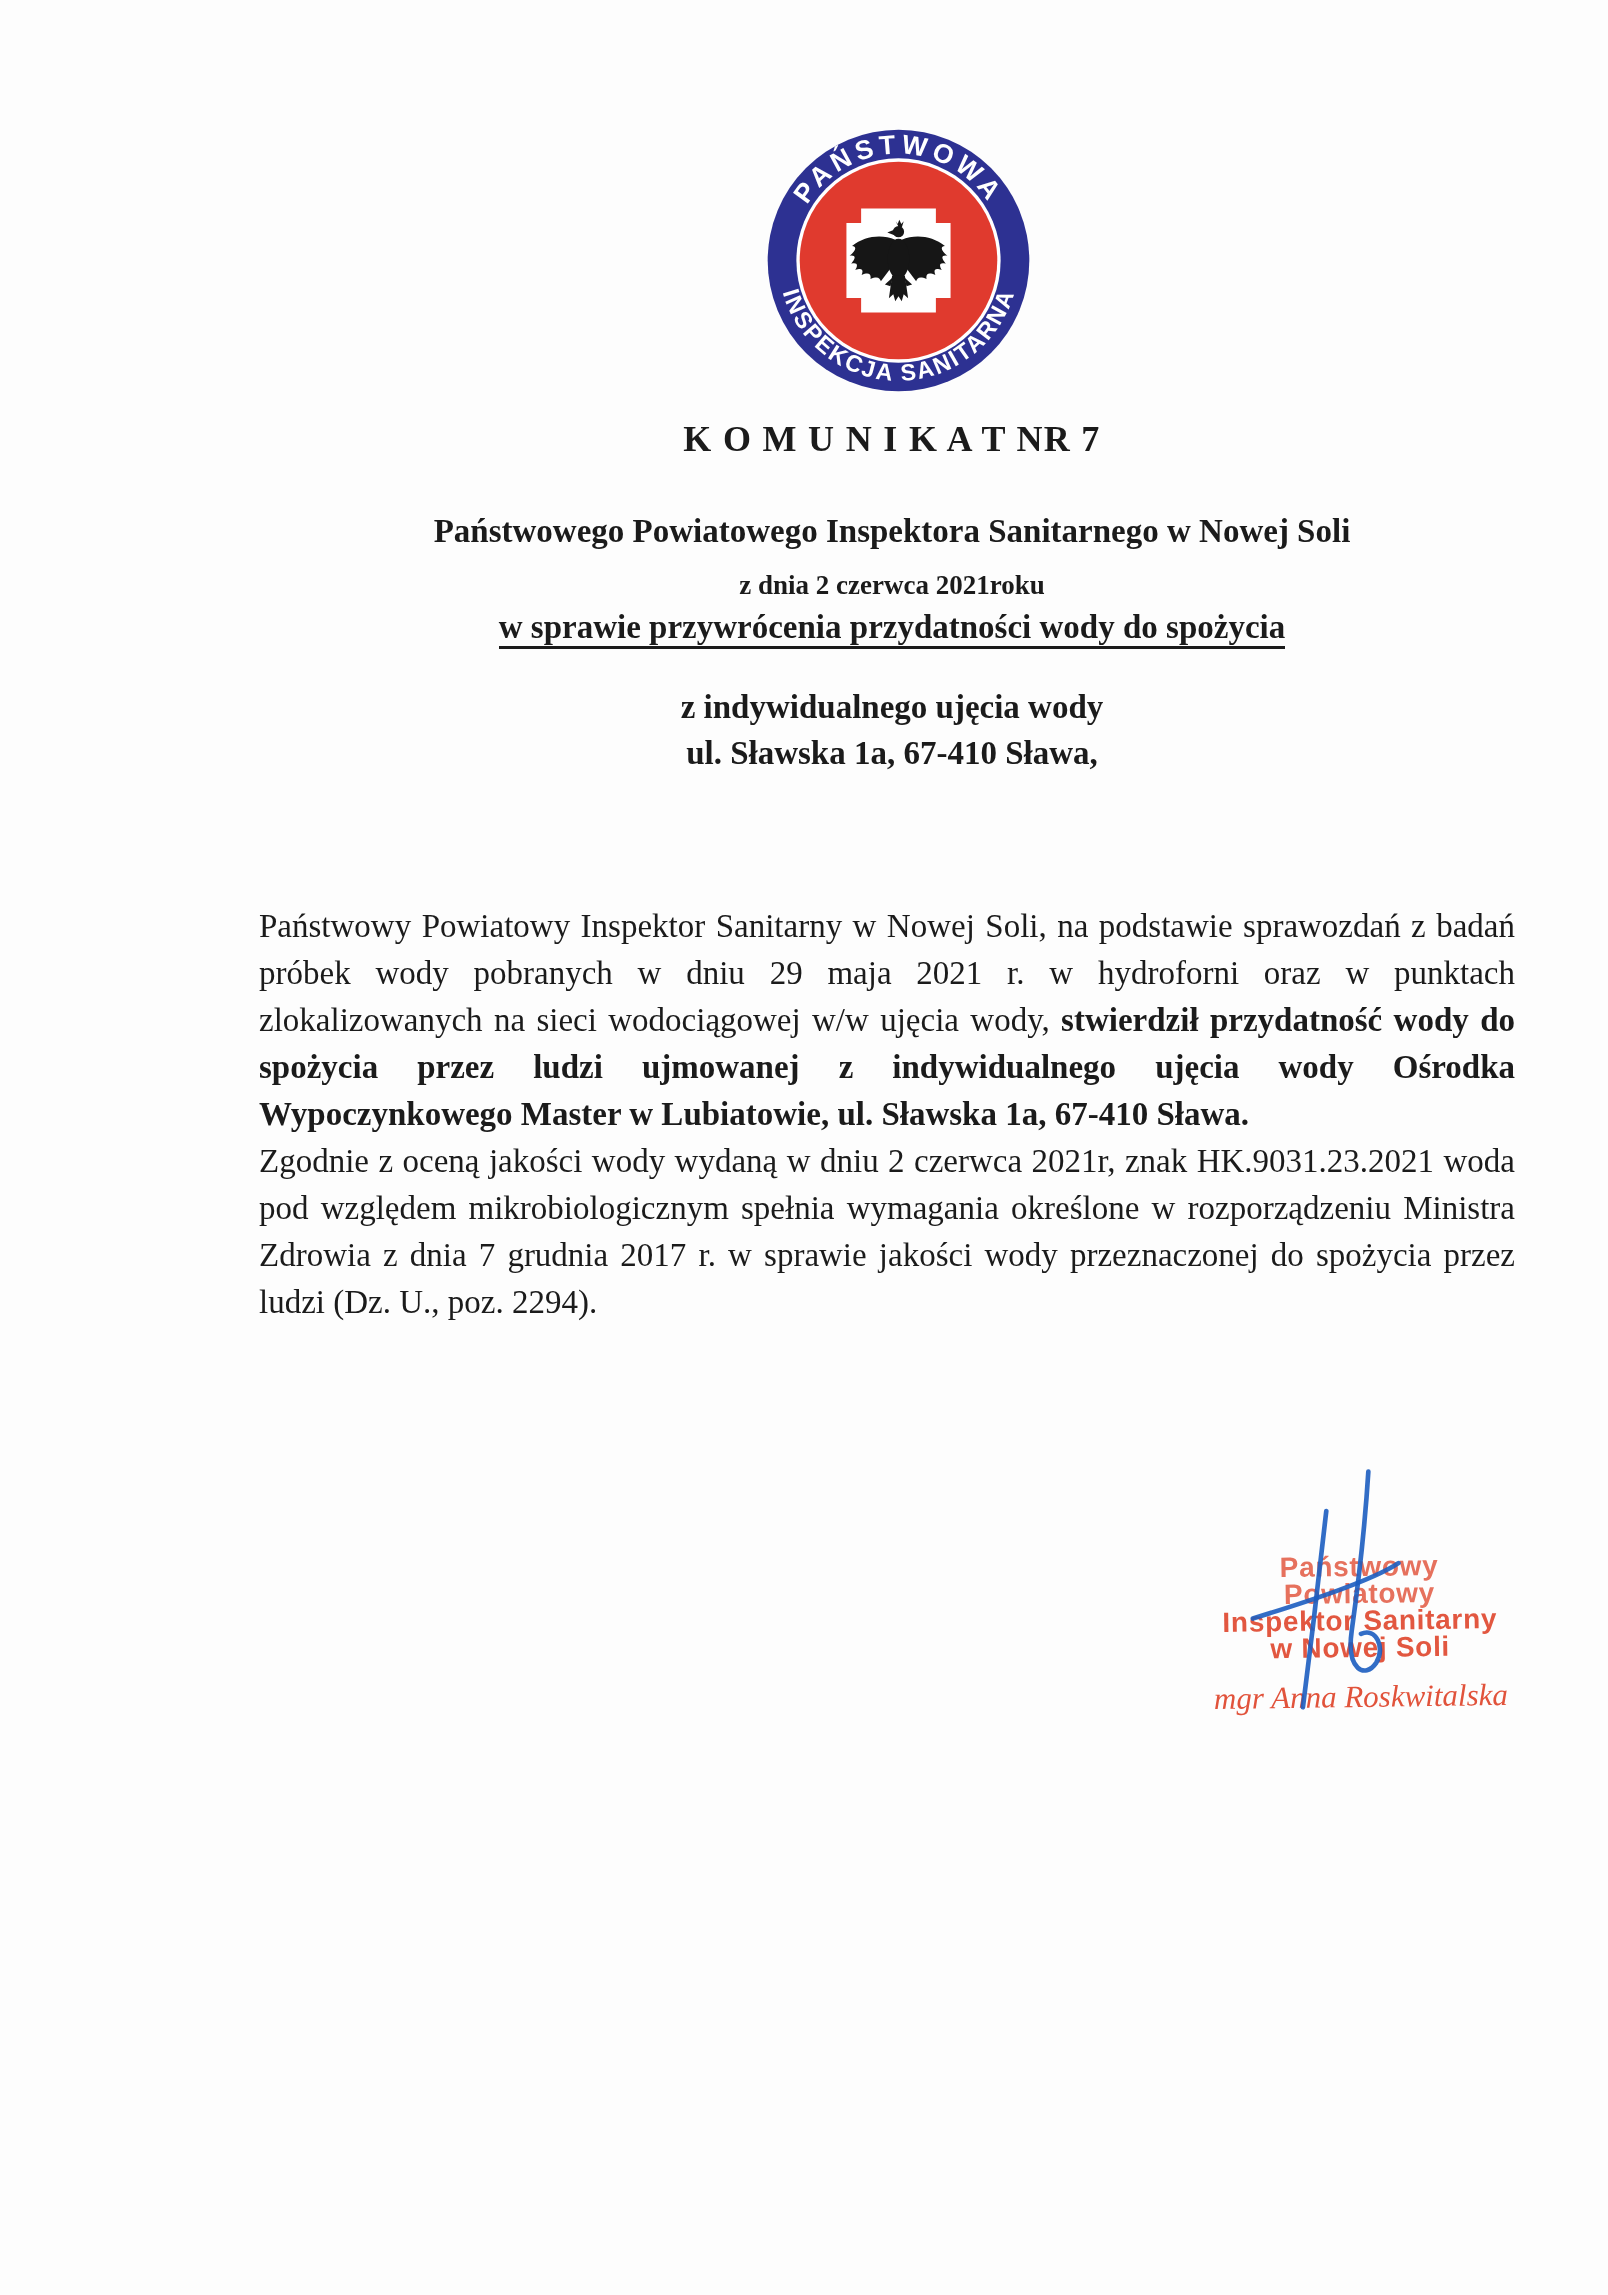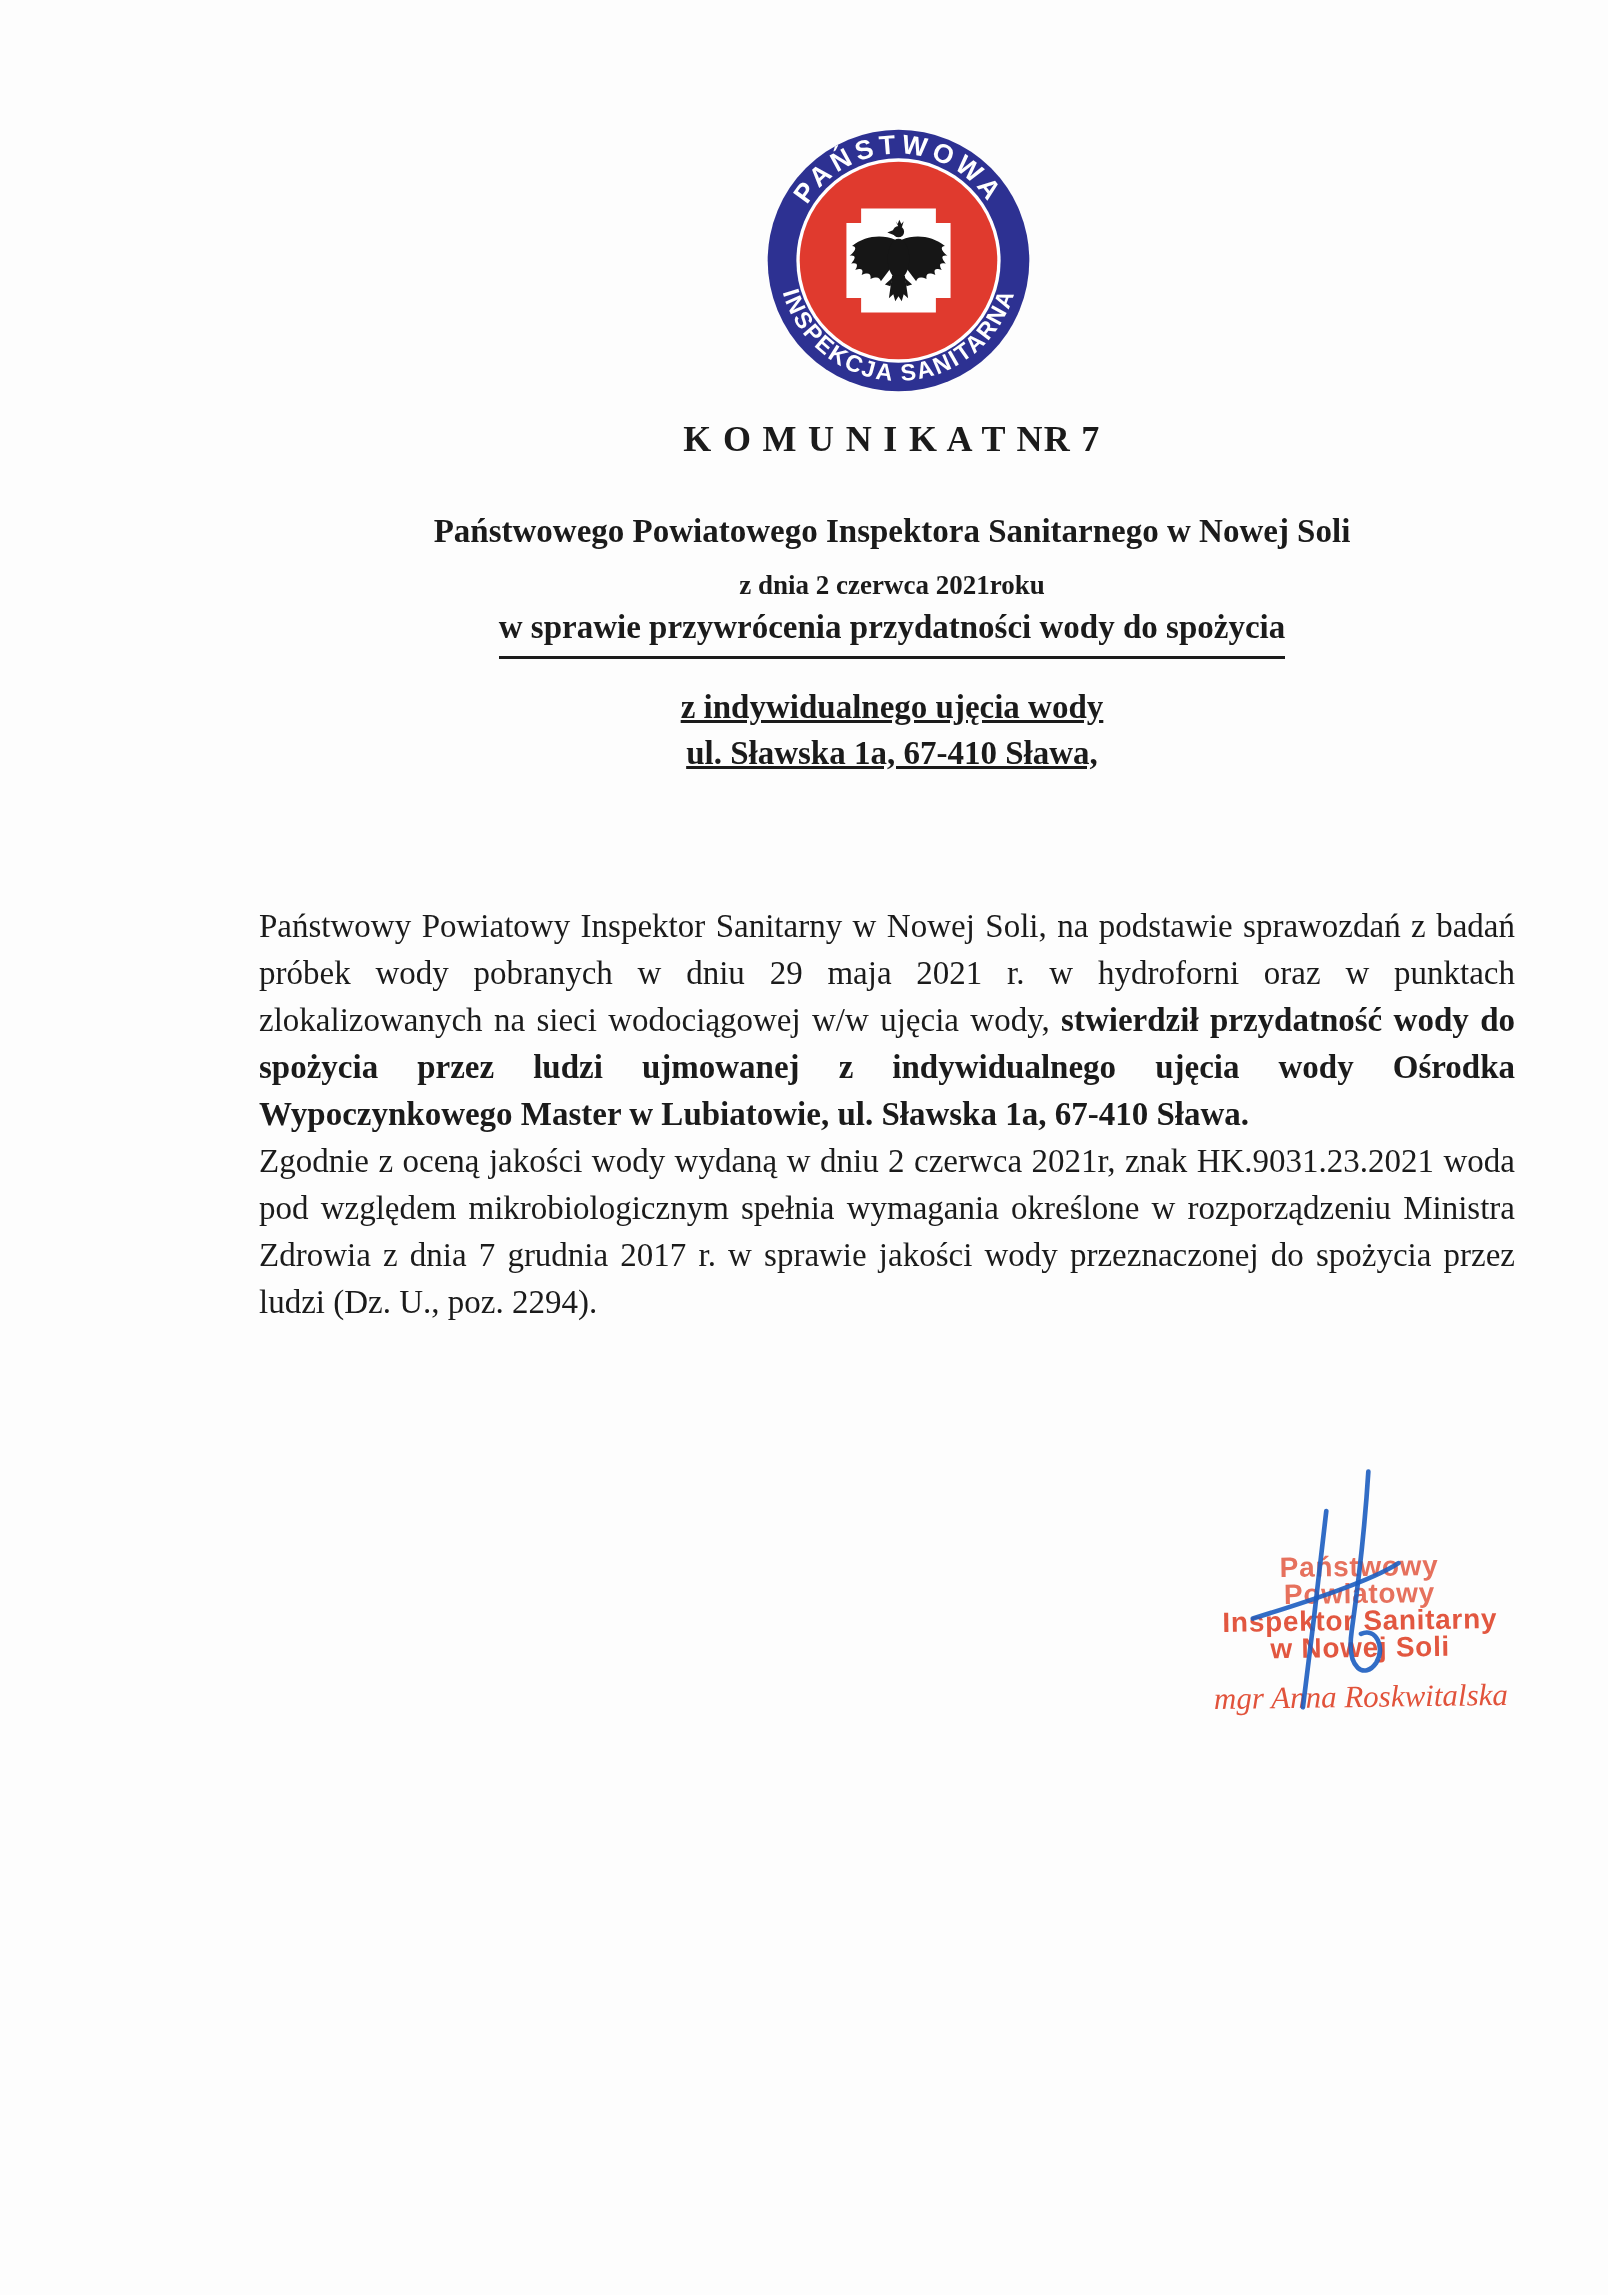--- a/index.html
+++ b/index.html
@@ -25,23 +25,23 @@
   }
   .ring-text-top{font-size:40px;letter-spacing:7px;}
   .ring-text-bottom{font-size:35px;letter-spacing:3px;}
 
   
   .center-line{position:absolute;width:100%;text-align:center;font-weight:700;}
   .title{top:418px;font-size:36px;letter-spacing:1.3px;}
   .issuer{top:513px;font-size:33px;}
   .dateline{top:570px;font-size:27px;}
   .subject{top:609px;font-size:33px;}
-  .subject .u{border-bottom:3.3px solid var(--text-black,#1b1b1b);padding-bottom:11px;}
+  .subject .u{border-bottom:3.3px solid var(--text-black,#1b1b1b);padding-bottom:1px;}
 
-  .source-block{position:absolute;top:684px;width:100%;text-align:center;font-weight:700;font-size:33px;text-decoration:underline;}
+  .source-block{position:absolute;top:684px;width:100%;text-align:center;font-weight:700;font-size:33px;}
   .source-block div{line-height:46px;}
 
   
   .body-text{
     position:absolute;top:903px;left:0;width:1256px;
     font-size:33px;line-height:47px;
     text-align:justify;
   }
   .body-text p{margin:0;}
   .body-text strong{font-weight:700;}

